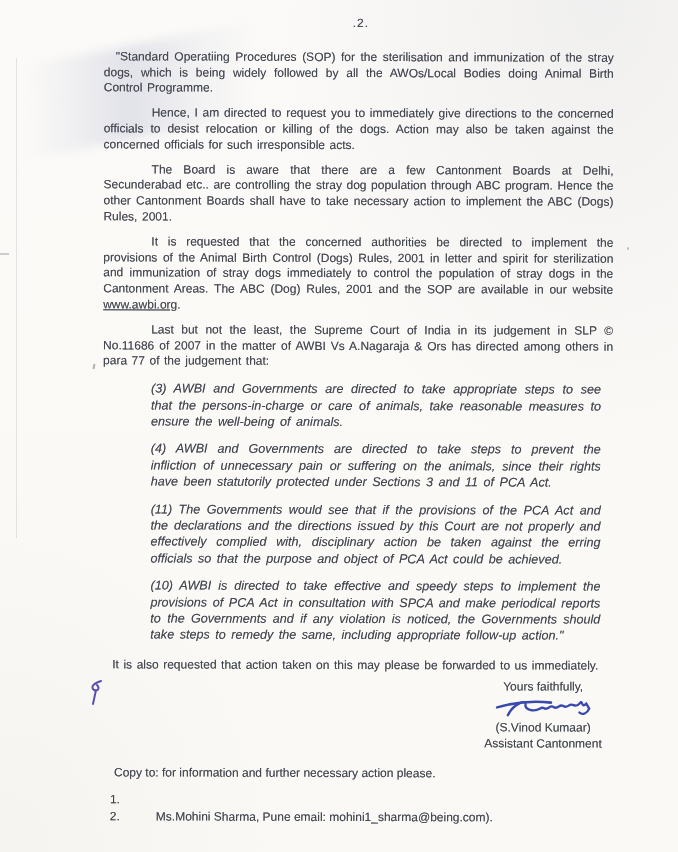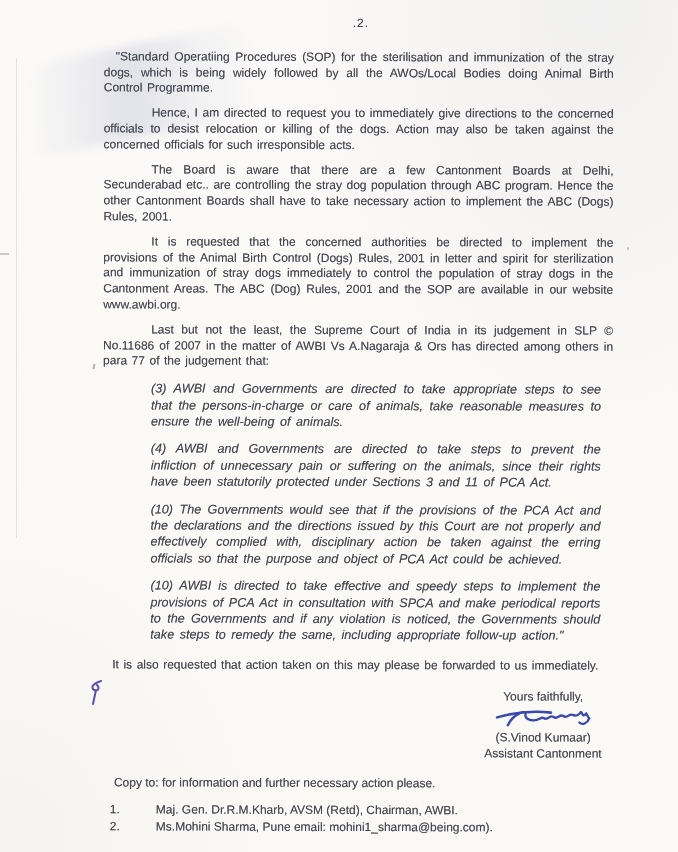--- a/index.html
+++ b/index.html
@@ -28,29 +28,29 @@
     color:#42464f;
     font-size:12px;line-height:15.8px;
     text-shadow:0 0 0.6px rgba(66,70,80,0.55);
   }
   .page-number{display:block;text-align:center;margin:16px 0 18px 4px;letter-spacing:1px;}
   .para{
     margin:0 0 9px 0;text-align:justify;word-spacing:1.2px;
   }
   .para.indent{text-indent:48px;}
   .para.small-indent{text-indent:12px;}
-  .weblink{color:inherit;}
+  .weblink{text-decoration:underline;color:inherit;}
   .quote{
     margin:11px 12px 0 48px;
     font-style:italic;font-size:12.6px;line-height:16.4px;
     text-align:justify;word-spacing:2px;
   }
   .closing{margin:14px 0 0 0;text-align:left;text-indent:10px;}
   .sig-block{
-    width:134px;margin:14px 2px 0 auto;text-align:center;line-height:16px;
+    width:134px;margin:4px 2px 0 auto;text-align:center;line-height:16px;
   }
   .sig-scrawl{display:block;margin:-1px auto -4px auto;}
   .copy-section{margin-top:15px;}
   .copy-heading{margin:0 0 0 12px;}
   .copy-list{margin:11px 0 0 8px;}
   .copy-item{display:flex;line-height:16.5px;}
   .copy-num{width:46px;flex:0 0 46px;}
   .pen-mark{position:absolute;left:86px;top:678px;}
 </style>
 </head>
@@ -75,41 +75,40 @@
   <p class="para indent">Hence, I am directed to request you to immediately give directions to the concerned officials to desist relocation or killing of the dogs. Action may also be taken against the concerned officials for such irresponsible acts.</p>
 
   <p class="para indent">The Board is aware that there are a few Cantonment Boards at Delhi, Secunderabad etc.. are controlling the stray dog population through ABC program. Hence the other Cantonment Boards shall have to take necessary action to implement the ABC (Dogs) Rules, 2001.</p>
 
   <p class="para indent"><span>It is requested that the concerned authorities be directed to implement the provisions of the Animal Birth Control (Dogs) Rules, 2001 in letter and spirit for sterilization and immunization of stray dogs immediately to control the population of stray dogs in the Cantonment Areas. The ABC (Dog) Rules, 2001 and the SOP are available in our website </span><span class="weblink">www.awbi.org</span><span>.</span></p>
 
   <p class="para indent">Last but not the least, the Supreme Court of India in its judgement in SLP © No.11686 of 2007 in the matter of AWBI Vs A.Nagaraja &amp; Ors has directed among others in para 77 of the judgement that:</p>
 
   <p class="quote">(3) AWBI and Governments are directed to take appropriate steps to see that the persons-in-charge or care of animals, take reasonable measures to ensure the well-being of animals.</p>
   <p class="quote">(4) AWBI and Governments are directed to take steps to prevent the infliction of unnecessary pain or suffering on the animals, since their rights have been statutorily protected under Sections 3 and 11 of PCA Act.</p>
-  <p class="quote">(10) The Governments would see that if the provisions of the PCA Act and the declarations and the directions issued by this Court are not properly and effectively complied with, disciplinary action be taken against the erring officials so that the purpose and object of PCA Act could be achieved.</p>
+  <p class="quote">(11) The Governments would see that if the provisions of the PCA Act and the declarations and the directions issued by this Court are not properly and effectively complied with, disciplinary action be taken against the erring officials so that the purpose and object of PCA Act could be achieved.</p>
   <p class="quote">(10) AWBI is directed to take effective and speedy steps to implement the provisions of PCA Act in consultation with SPCA and make periodical reports to the Governments and if any violation is noticed, the Governments should take steps to remedy the same, including appropriate follow-up action."</p>
 
   <p class="para closing">It is also requested that action taken on this may please be forwarded to us immediately.</p>
 
   <div class="sig-block">
     <span>Yours faithfully,</span>
     <svg class="sig-scrawl" width="98" height="30" viewBox="0 0 100 30">
       <path d="M3 14 C20 9 40 7 58 9" fill="none" stroke="#3a49ae" stroke-width="2.6" stroke-linecap="round"></path>
       <path d="M14 22 C19 11 33 5 32 11 C31 16 40 19 47 15 C52 12 50 18 56 14 C61 10 60 17 66 13 C71 9 70 16 76 12 C81 8 82 16 88 9 C90 6 89 15 94 10 L97 15 C95 20 90 22 87 19" fill="none" stroke="#3a49ae" stroke-width="2.4" stroke-linecap="round"></path>
     </svg>
     <span>(S.Vinod Kumaar)</span><br>
     <span>Assistant Cantonment</span>
   </div>
 
   <div class="copy-section">
     <p class="copy-heading">Copy to: for information and further necessary action please.</p>
     <div class="copy-list">
       <div class="copy-item">
         <span class="copy-num">1.</span>
-        <span>Maj. Gen. Dr.R.M.Kharb, AVSM (Retd), Chairman, AWBI.</span>
       </div>
       <div class="copy-item">
         <span class="copy-num">2.</span>
         <span>Ms.Mohini Sharma, Pune email: mohini1_sharma@being.com).</span>
       </div>
     </div>
   </div>
 
 </div>
 

